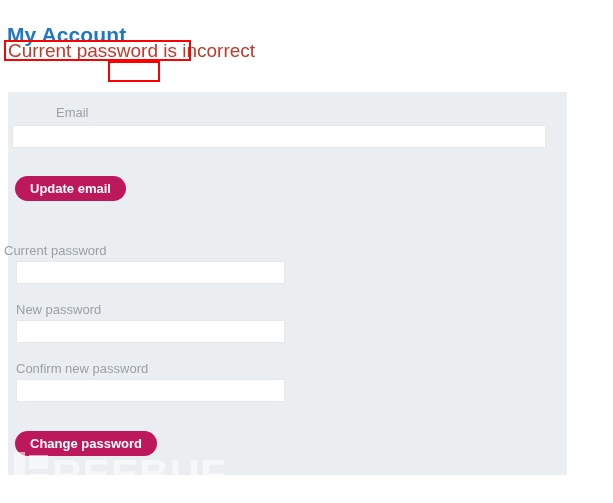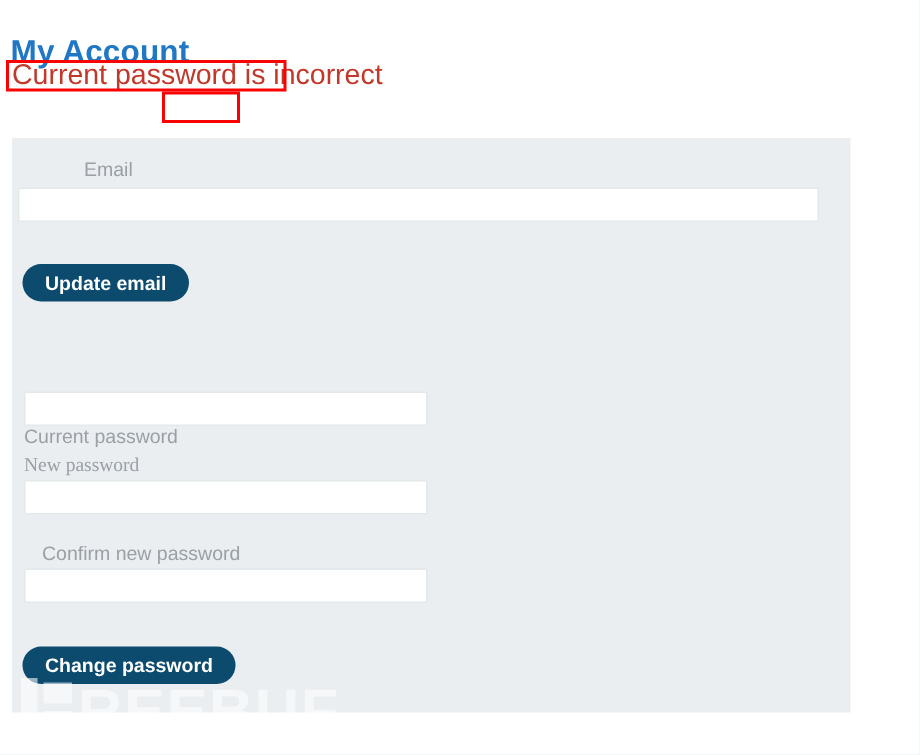--- a/index.html
+++ b/index.html
@@ -104,47 +104,47 @@
     font-family: "Liberation Sans", sans-serif;
     font-size: 13px;
     color: #333a40;
     padding: 0 5px;
     outline: none;
     border-radius: 1px;
   }
 
   .btn {
     position: absolute;
-    background: #0c4a6e;
+    background: #be185d;
     color: #ffffff;
     border: none;
     border-radius: 14px;
     font-family: "Liberation Sans", sans-serif;
     font-size: 13px;
     font-weight: bold;
     height: 25px;
     padding: 0 15px;
     cursor: pointer;
     line-height: 25px;
     white-space: nowrap;
   }
 
   
   .label-email   { left: 12px; top: 105px; margin-left: 44px; }
   .input-email   { left: 12px; top: 125px; width: 534px; }
   .btn-update-email { left: 15px; top: 176px; }
 
   
-  .label-current-pw { left: 16px; top: 243px; margin-top: 40px; }
+  .label-current-pw { left: 4px; top: 243px; }
   .input-current-pw { left: 16px; top: 261px; width: 269px; }
 
-  .label-new-pw     { left: 16px; top: 302px; font-family: Liberation Serif, serif; }
+  .label-new-pw     { left: 16px; top: 302px; }
   .input-new-pw     { left: 16px; top: 320px; width: 269px; }
 
-  .label-confirm-pw { left: 28px; top: 361px; }
+  .label-confirm-pw { left: 16px; top: 361px; }
   .input-confirm-pw { left: 16px; top: 379px; width: 269px; }
 
   .btn-change-pw { left: 15px; top: 431px; }
 
   
   .watermark {
     position: absolute;
     left: 14px;
     top: 452px;
     height: 48px;

